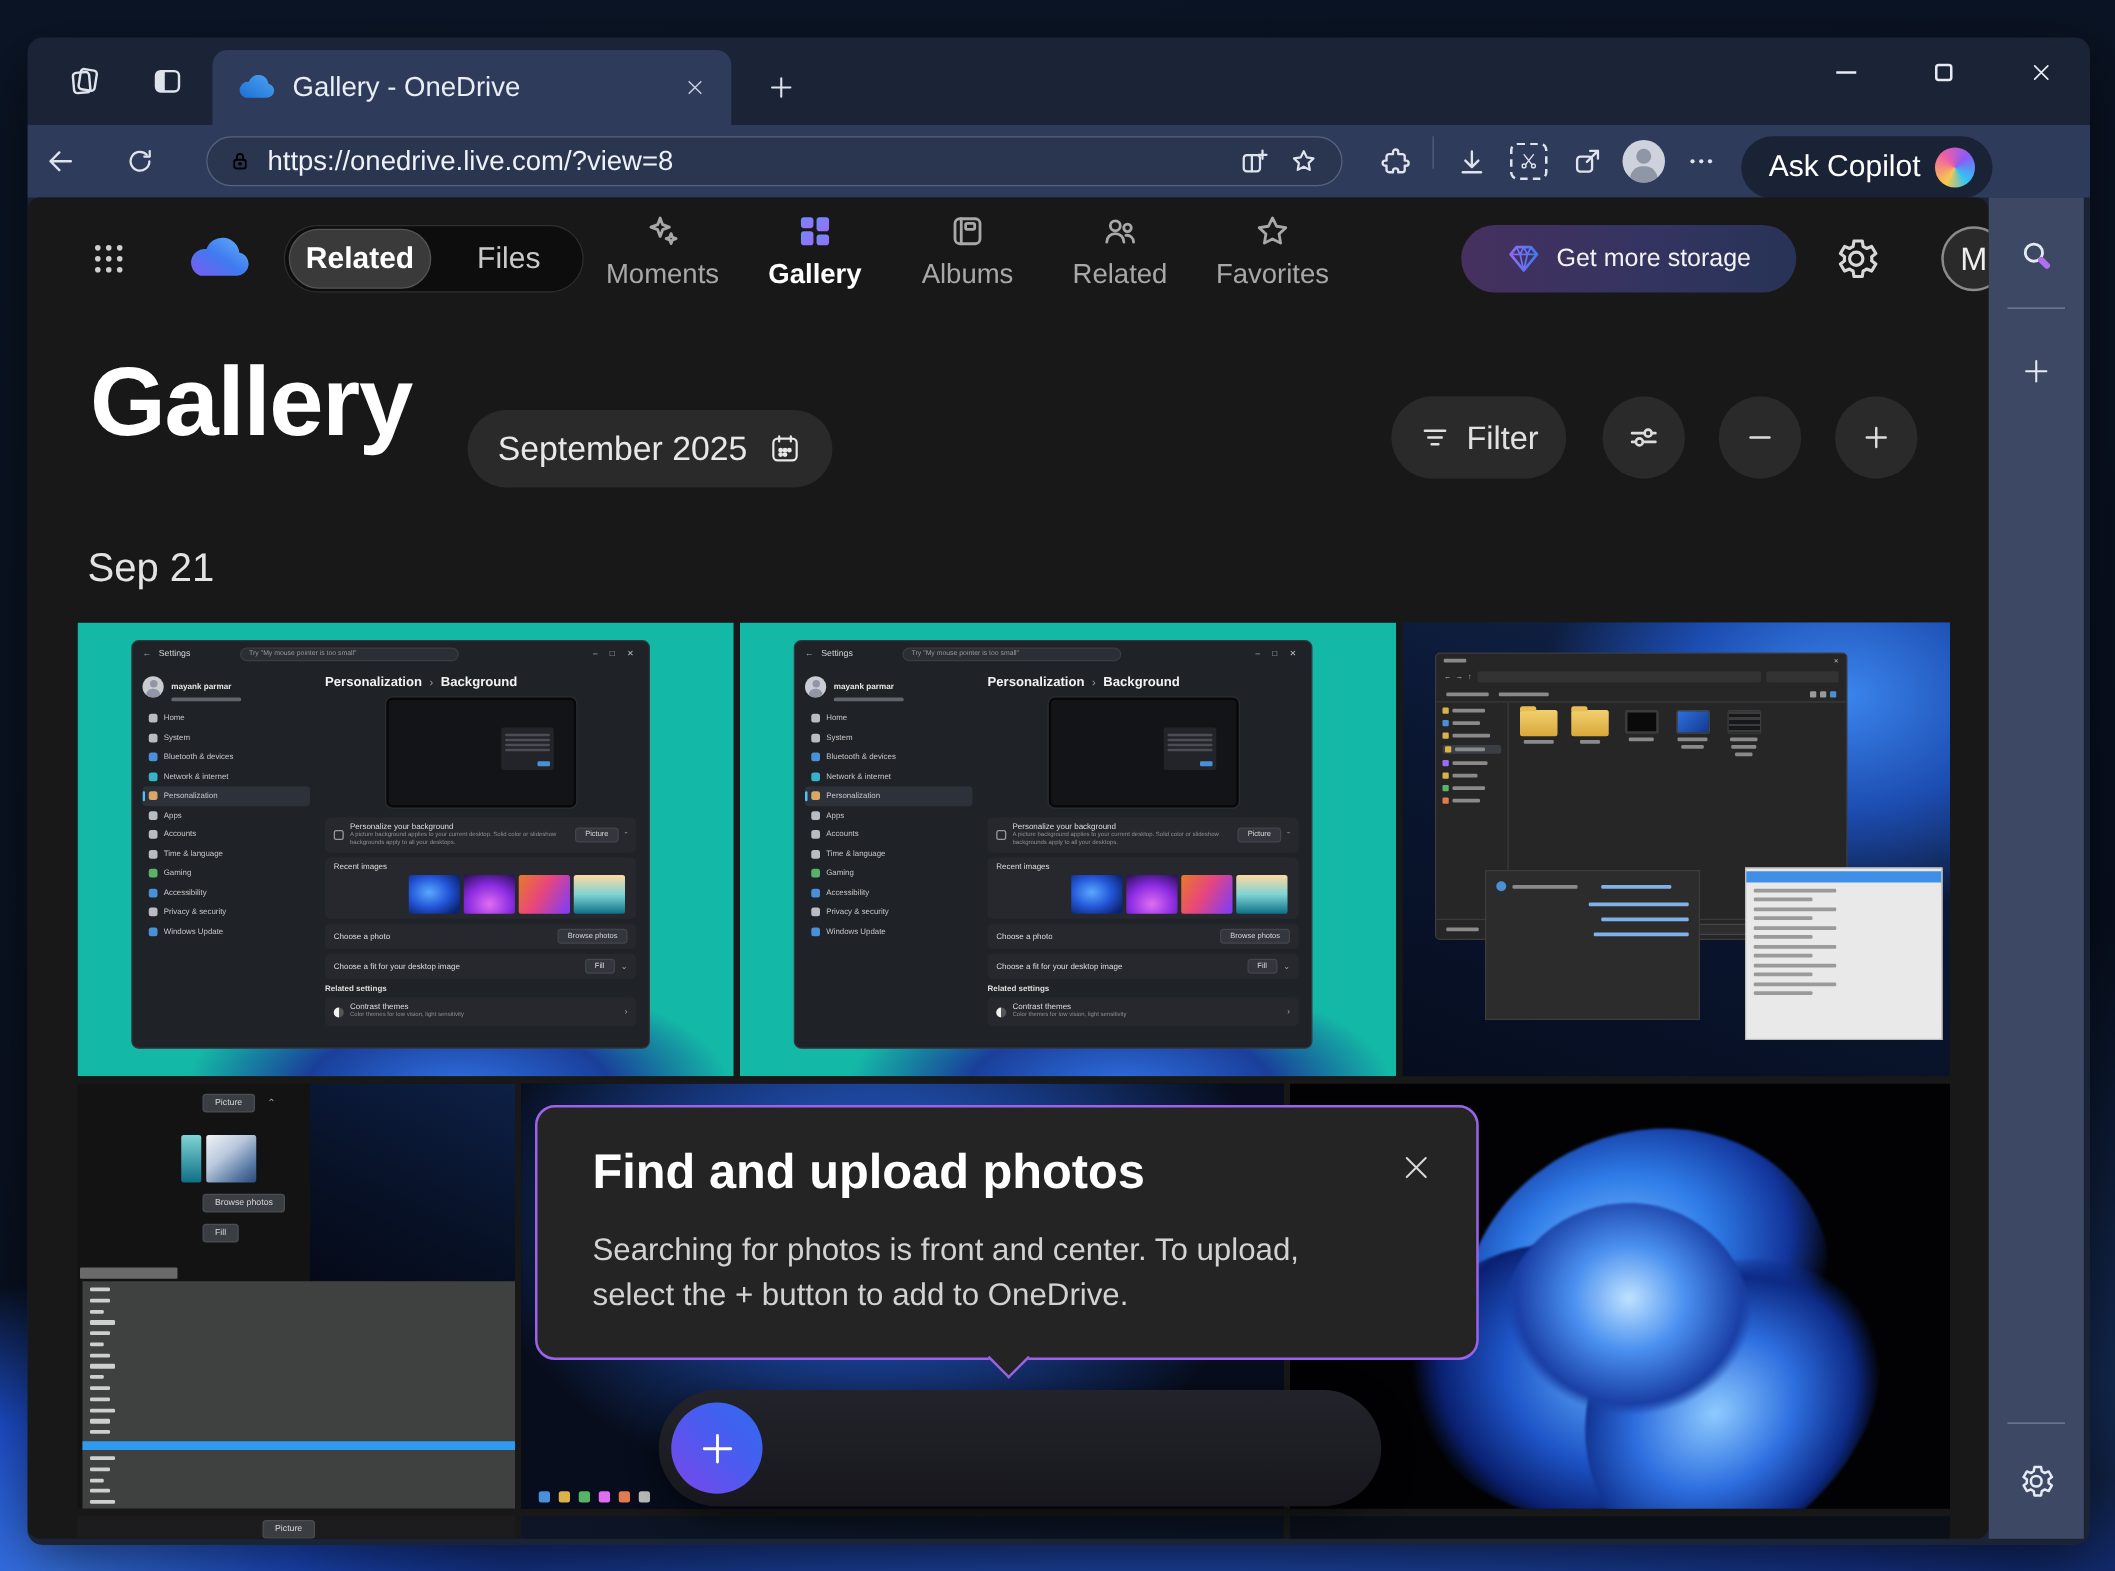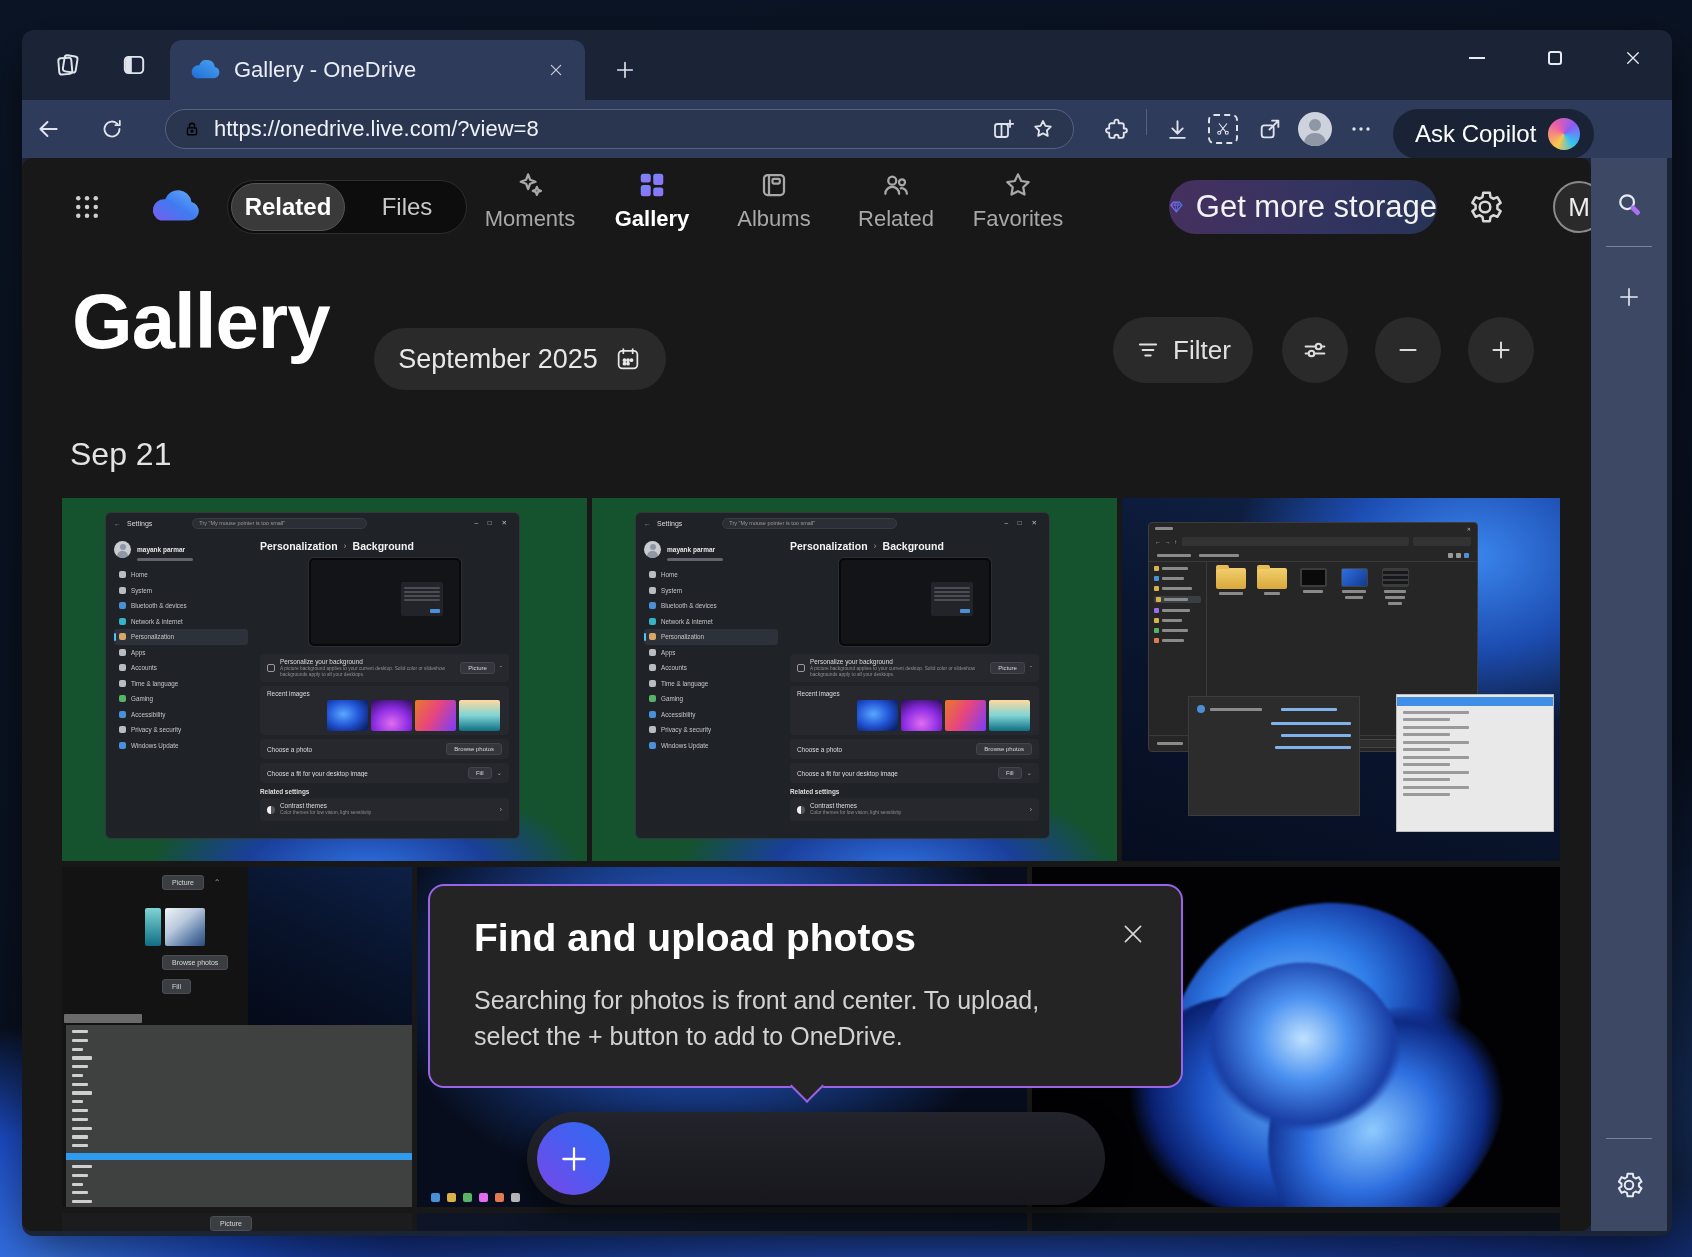--- a/index.html
+++ b/index.html
@@ -73,21 +73,21 @@
     font-size:24px; color:#c9c9c9; }
   .toggle-seg.sel { background:#3a3a3a; border:1px solid #555; color:#fff; font-weight:700; }
   .od-nav { position:absolute; left:462px; top:12px; display:flex; gap:30px; }
   .nav-item { width:92px; display:flex; flex-direction:column; align-items:center; gap:6px; color:#a8a8a8; }
   .nav-item .lbl { font-size:22px; white-space:nowrap; }
   .nav-item.active { color:#fff; }
   .nav-item.active .lbl { font-weight:700; color:#fff; }
   .storage-pill { position:absolute; left:1147px; top:22px; width:268px; height:54px; border-radius:27px;
     background:linear-gradient(95deg, #46305f 0%, #343460 55%, #273356 100%);
     display:flex; align-items:center; justify-content:center; gap:12px; }
-  .storage-pill span { color:#f2f2f2; font-size:31px; white-space:nowrap; }
+  .storage-pill span { color:#f2f2f2; font-size:20px; white-space:nowrap; }
   .od-gear { position:absolute; left:1443px; top:29px; width:40px; height:40px; color:#d8d8d8; }
   .od-avatar { position:absolute; left:1531px; top:23px; width:52px; height:52px; border-radius:50%;
     background:#2a2a2a; border:2px solid #8a8a8a; color:#eee; font-size:26px; display:flex; align-items:center; justify-content:center; }
 
   
   .page-title { position:absolute; left:50px; top:118px; font-size:78px; font-weight:800; color:#fff; letter-spacing:-1px; }
   .date-pill { position:absolute; left:352px; top:170px; width:292px; height:62px; background:#2a2a2a; border-radius:31px;
     display:flex; align-items:center; justify-content:center; gap:16px; color:#e8e8e8; font-size:27px; }
   .filter-pill { position:absolute; left:1091px; top:159px; width:140px; height:66px; background:#2a2a2a; border-radius:33px;
     display:flex; align-items:center; justify-content:center; gap:12px; color:#e0e0e0; font-size:26px; }
@@ -102,21 +102,21 @@
   .row2 { top:709px; height:340px; }
   .t-a { left:40px;  width:525px; }
   .t-b { left:570px; width:525px; }
   .t-c { left:1100px; width:438px; }
   .t-d { left:40px;  width:350px; background:#131313; }
   .t-e { left:395px; width:610px;
     background: radial-gradient(65% 85% at 46% 30%, #2e6ae0 0%, #16377e 45%, #070d1c 80%), #05080f; }
   .t-f { left:1010px; width:528px; background:#020204; }
 
   
-  .ms-desktop { position:absolute; inset:0; background:#14532d; overflow:hidden; }
+  .ms-desktop { position:absolute; inset:0; background:#14b8a6; overflow:hidden; }
   .ms-desktop::after { content:""; position:absolute; left:0; right:0; bottom:-8px; height:78px;
     background:radial-gradient(55% 150% at 58% 100%, #2f6fe0 0%, #1a3f9a 42%, rgba(6,10,24,0) 75%); }
   .ms-window { position:absolute; left:43px; top:14px; width:415px; height:327px; background:#1f2227;
     border:1px solid #34373c; border-radius:6px; z-index:2; display:flex; flex-direction:column; overflow:hidden; }
   .ms-titlebar { height:20px; flex:none; display:flex; align-items:center; gap:6px; padding:0 8px; }
   .ms-back { font-size:7px; color:#9a9a9a; }
   .ms-title { font-size:7px; color:#d8d8d8; }
   .ms-search { margin-left:34px; width:175px; height:11px; background:#2b2e34; border:1px solid #3a3d42;
     border-radius:6px; display:flex; align-items:center; padding:0 6px; overflow:hidden; }
   .ms-search-txt { font-size:5.5px; color:#9a9a9a; white-space:nowrap; }

